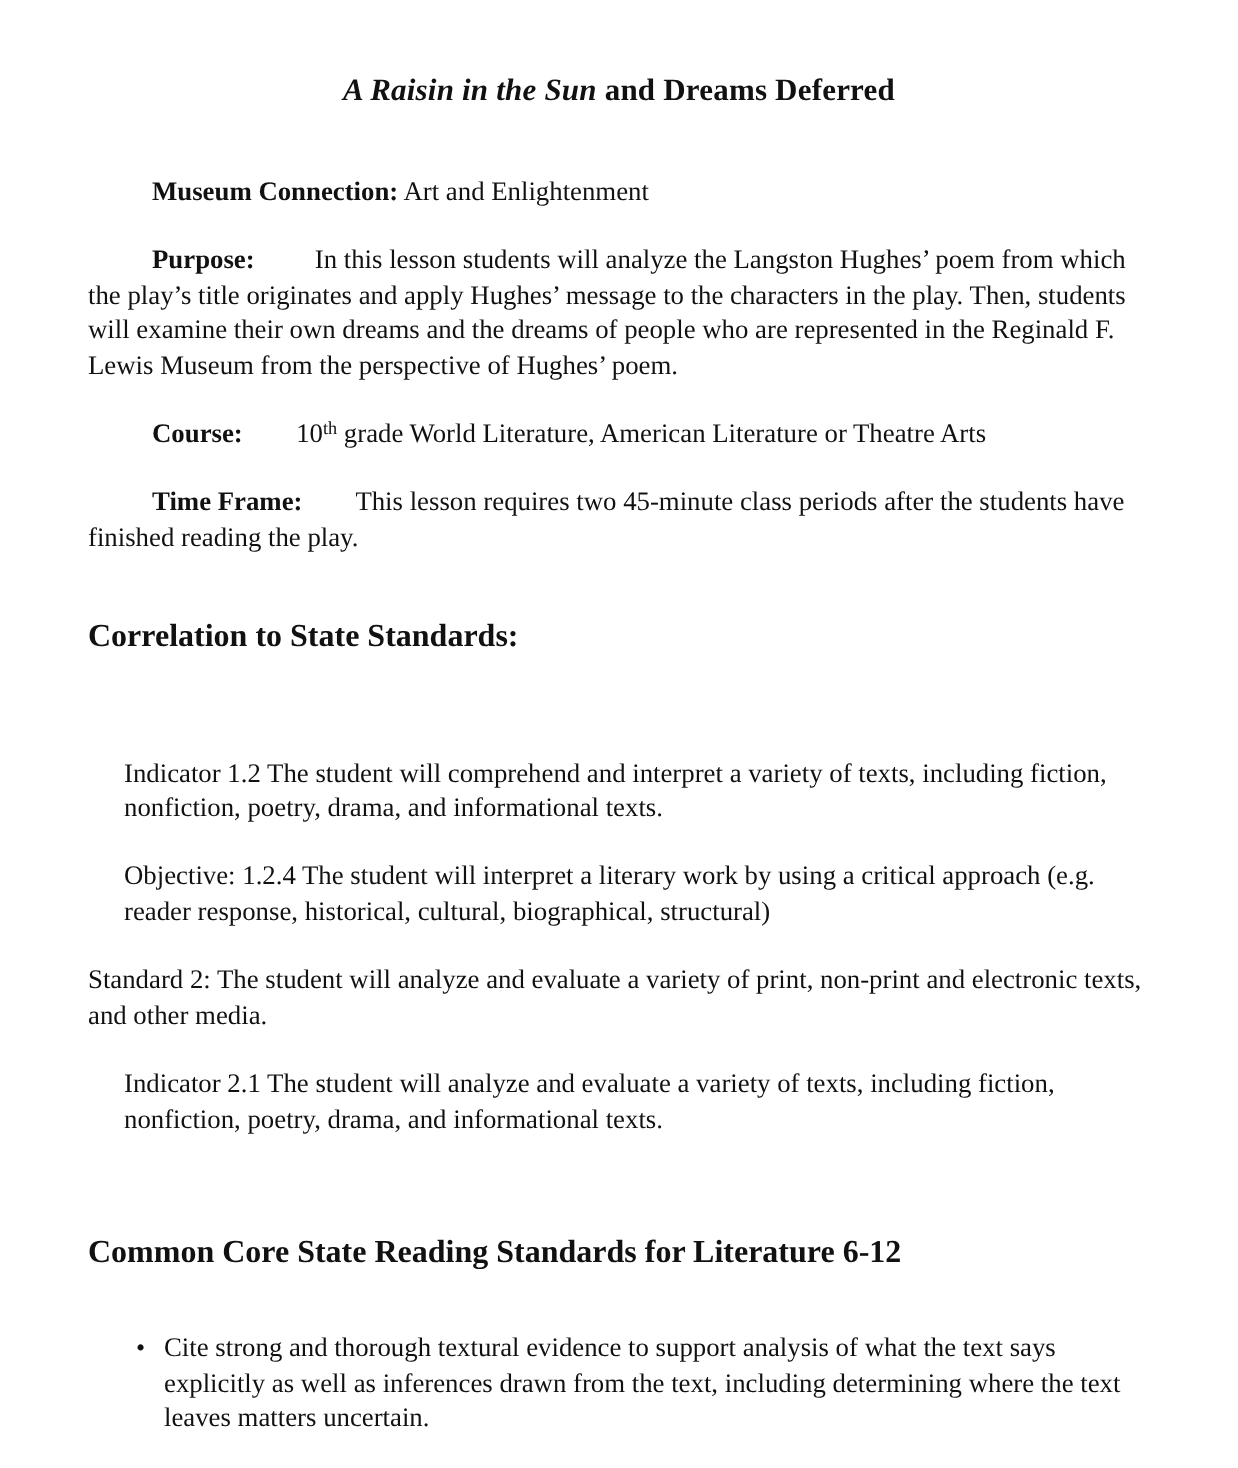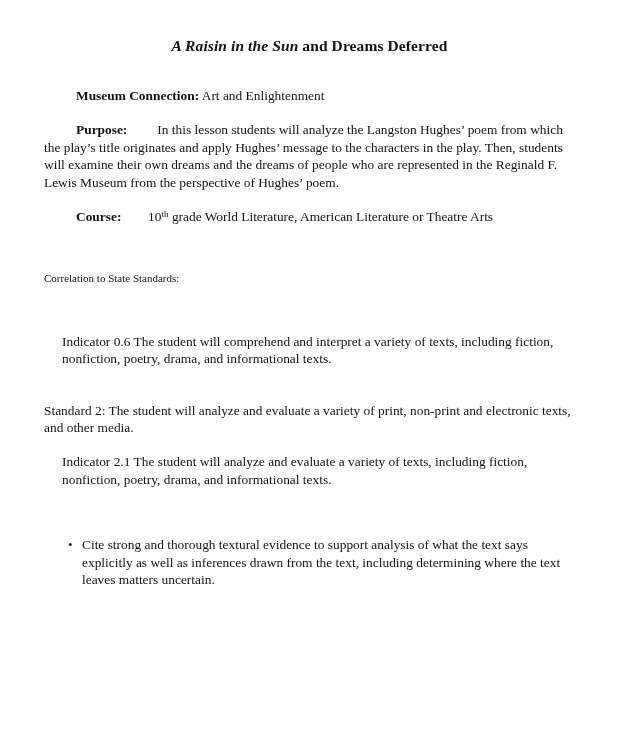--- a/index.html
+++ b/index.html
@@ -47,22 +47,22 @@
     font-weight: bold;
     margin-left: 32px;
   }
   .gap-lg { height: 31px; }
   .gap-md { height: 17px; }
   .gap-sm { height: 14px; }
   .indent {
     margin-left: 18px;
   }
   .heading {
-    font-size: 11px;
-    font-weight: normal;
+    font-size: 16px;
+    font-weight: bold;
     line-height: 17.4px;
   }
   sup {
     font-size: 0.68em;
     vertical-align: 0.42em;
     line-height: 0;
   }
   .bullet-row {
     display: flex;
     margin-left: 24px;
@@ -95,48 +95,51 @@
   <div class="gap-md"></div>
 
   <p class="block"><span class="lbl">Purpose:</span><span class="nowrap-pad">   In this lesson students will analyze the Langston Hughes’ poem from which the play’s title originates and apply Hughes’ message to the characters in the play. Then, students will examine their own dreams and the dreams of people who are represented in the Reginald F. Lewis Museum from the perspective of Hughes’ poem.</span></p>
 
   <div class="gap-md"></div>
 
   <p class="block"><span class="lbl">Course:</span><span class="nowrap-pad">  10</span><sup>th</sup><span> grade World Literature, American Literature or Theatre Arts</span></p>
 
   <div class="gap-md"></div>
 
+  <p class="block"><span class="lbl">Time Frame:</span><span class="nowrap-pad">  This lesson requires two 45-minute class periods after the students have finished reading the play.</span></p>
 
   <div class="gap-md"></div>
 
   <p class="heading">Correlation to State Standards:</p>
 
   <div class="gap-md"></div>
 
 
   <div class="gap-md"></div>
 
-  <p class="block indent">Indicator 0.6 The student will comprehend and interpret a variety of texts, including fiction, nonfiction, poetry, drama, and informational texts.</p>
+  <p class="block indent">Indicator 1.2 The student will comprehend and interpret a variety of texts, including fiction, nonfiction, poetry, drama, and informational texts.</p>
 
   <div class="gap-md"></div>
 
+  <p class="block indent">Objective: 1.2.4 The student will interpret a literary work by using a critical approach (e.g. reader response, historical, cultural, biographical, structural)</p>
 
   <div class="gap-md"></div>
 
   <p class="block">Standard 2: The student will analyze and evaluate a variety of print, non-print and electronic texts, and other media.</p>
 
   <div class="gap-md"></div>
 
   <p class="block indent">Indicator 2.1 The student will analyze and evaluate a variety of texts, including fiction, nonfiction, poetry, drama, and informational texts.</p>
 
   <div class="gap-md"></div>
 
 
   <div class="gap-md"></div>
 
+  <p class="heading">Common Core State Reading Standards for Literature 6-12</p>
 
   <div class="gap-sm"></div>
 
   <div class="bullet-row">
     <span class="bullet-mark">•</span>
     <span class="bullet-text">Cite strong and thorough textural evidence to support analysis of what the text says explicitly as well as inferences drawn from the text, including determining where the text leaves matters uncertain.</span>
   </div>
 
 </div>
 

